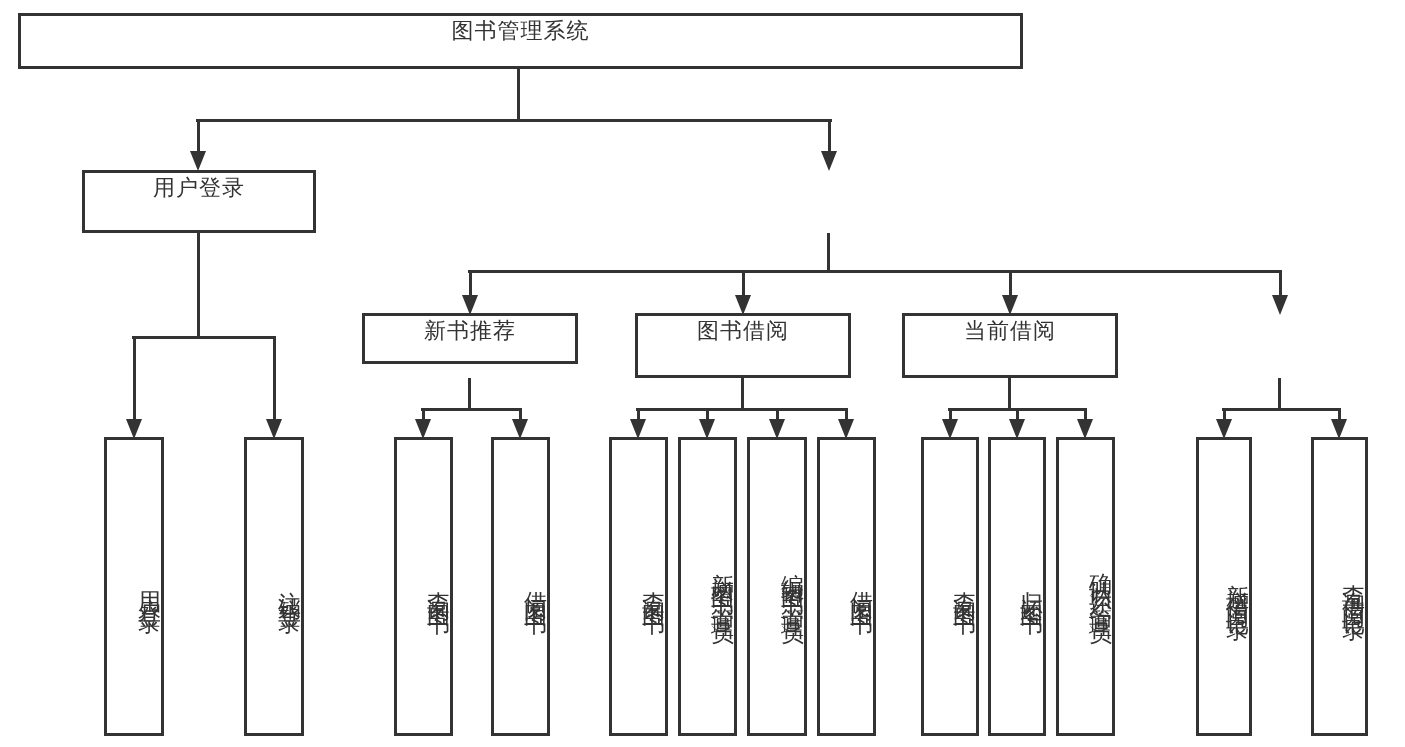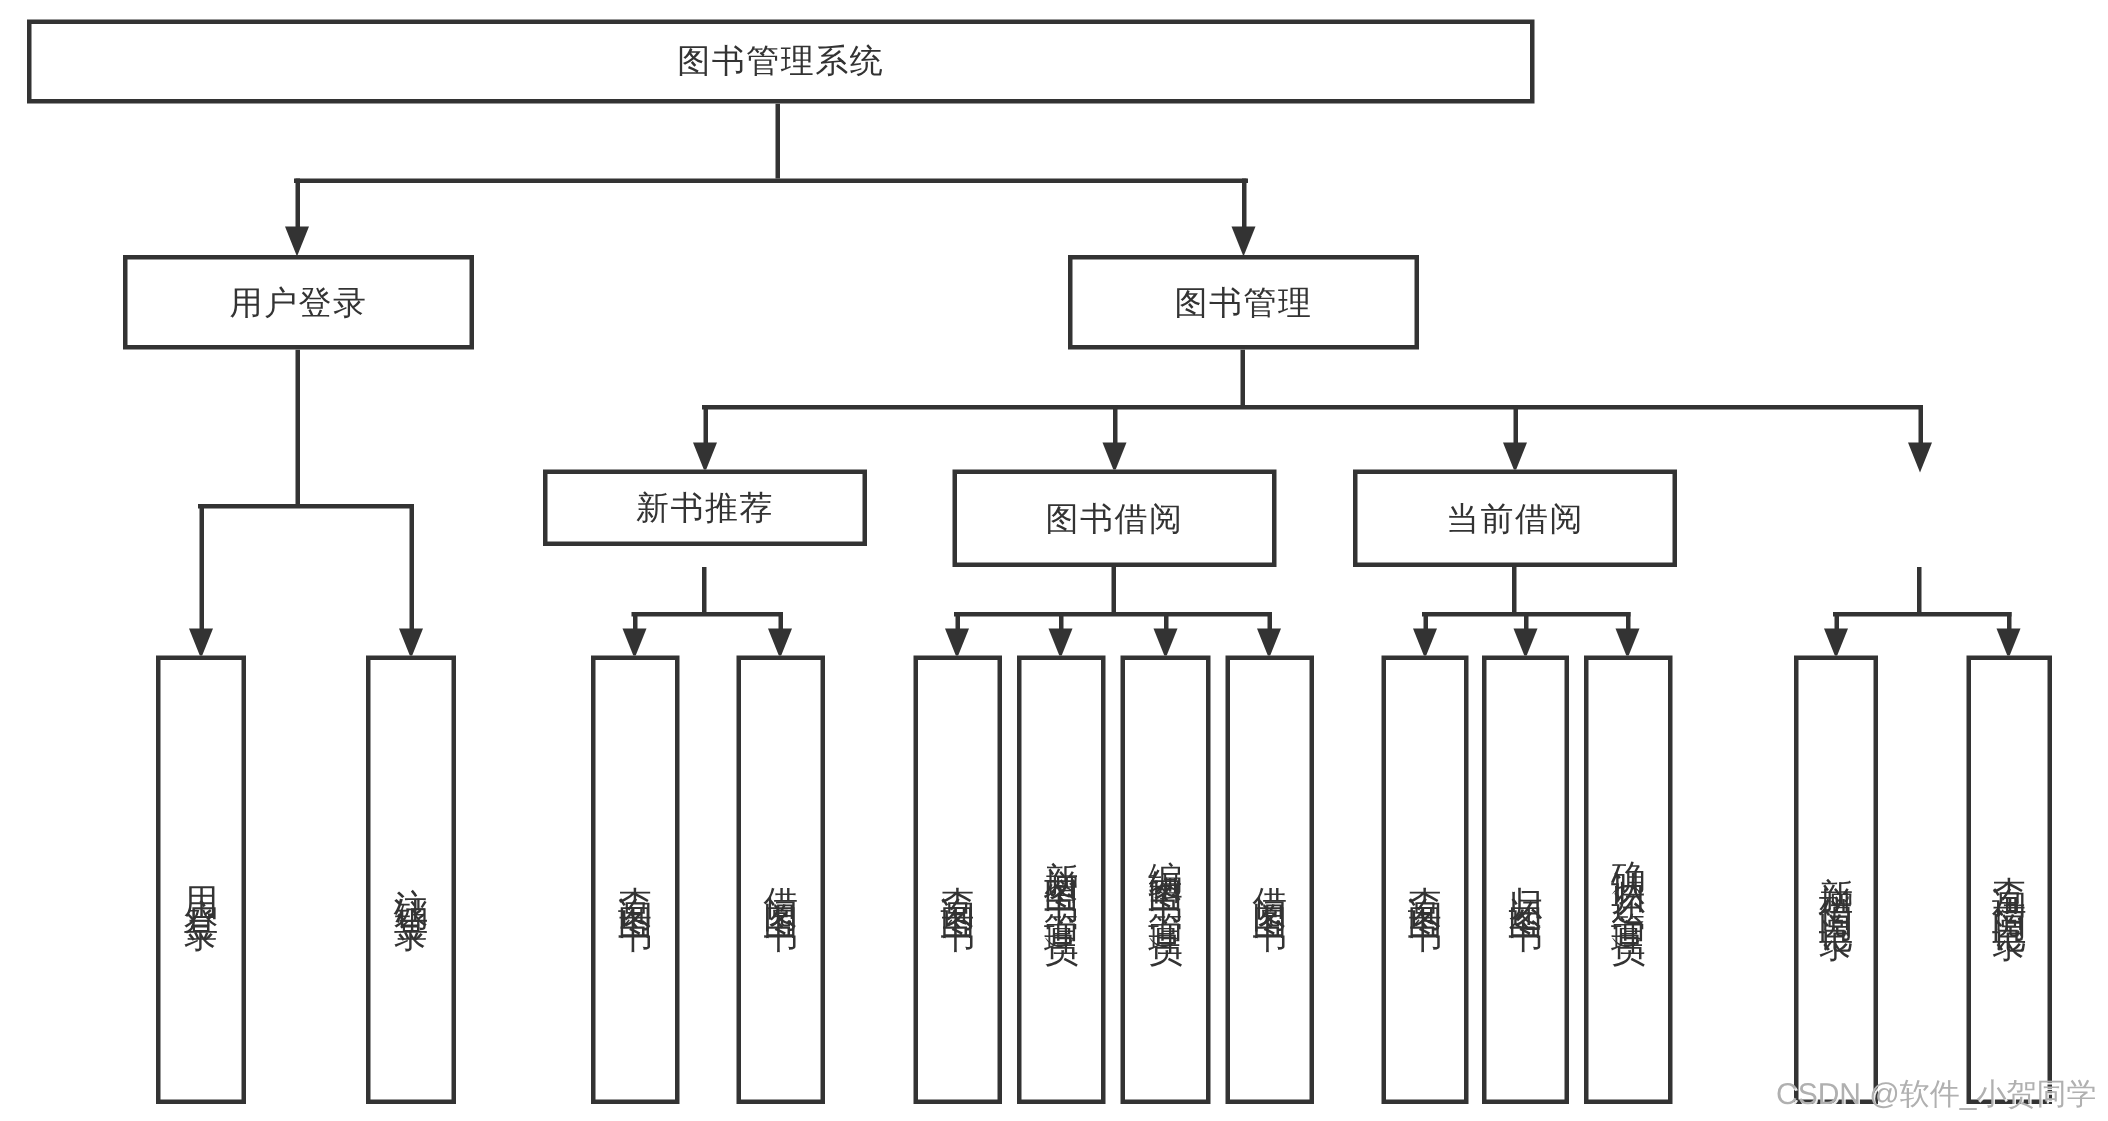--- a/index.html
+++ b/index.html
@@ -15,21 +15,20 @@
     font-family:"Liberation Sans", sans-serif;
     color:var(--text);
     overflow:hidden;
   }
   .box{
     position:absolute;
     box-sizing:border-box;
     background:#ffffff;
     border:3px solid var(--line);
     display:flex;
-    align-items:center;
     justify-content:center;
     z-index:2;
   }
   .hbox{
     font-size:22px;
     letter-spacing:1px;
   }
   .vbox{
     writing-mode:vertical-rl;
     text-orientation:mixed;
@@ -96,23 +95,20 @@
     <span>图书管理系统</span>
   </div>
 
   <div class="vline" style="left:517px;top:69px;height:50px;"></div>
   <div class="hline" style="left:196px;top:119px;width:636px;"></div>
   <div class="arrow" style="left:190px;top:119px;height:52px;"></div>
   <div class="arrow" style="left:821px;top:119px;height:52px;"></div>
 
   <div class="box hbox" style="left:82px;top:170px;width:234px;height:63px;">
     <span>用户登录</span>
-  </div>
-  <div class="box hbox" style="left:712px;top:170px;width:234px;height:63px;">
-    <span>图书管理</span>
   </div>
 
   <div class="vline" style="left:197px;top:233px;height:103px;"></div>
   <div class="hline" style="left:132px;top:336px;width:144px;"></div>
   <div class="arrow" style="left:126px;top:336px;height:103px;"></div>
   <div class="arrow" style="left:266px;top:336px;height:103px;"></div>
 
   <div class="vline" style="left:827px;top:233px;height:37px;"></div>
   <div class="hline" style="left:468px;top:270px;width:814px;"></div>
   <div class="arrow" style="left:462px;top:270px;height:45px;"></div>
@@ -190,15 +186,14 @@
     <span>确认归还（管理员）</span>
   </div>
 
   <div class="box vbox" style="left:1196px;top:437px;width:56px;height:299px;">
     <span>新增借阅记录</span>
   </div>
   <div class="box vbox" style="left:1311px;top:437px;width:57px;height:299px;">
     <span>查询借阅记录</span>
   </div>
 
-  <div class="watermark">CSDN @软件_小贺同学</div>
 
 </div>
 
 </body></html>

